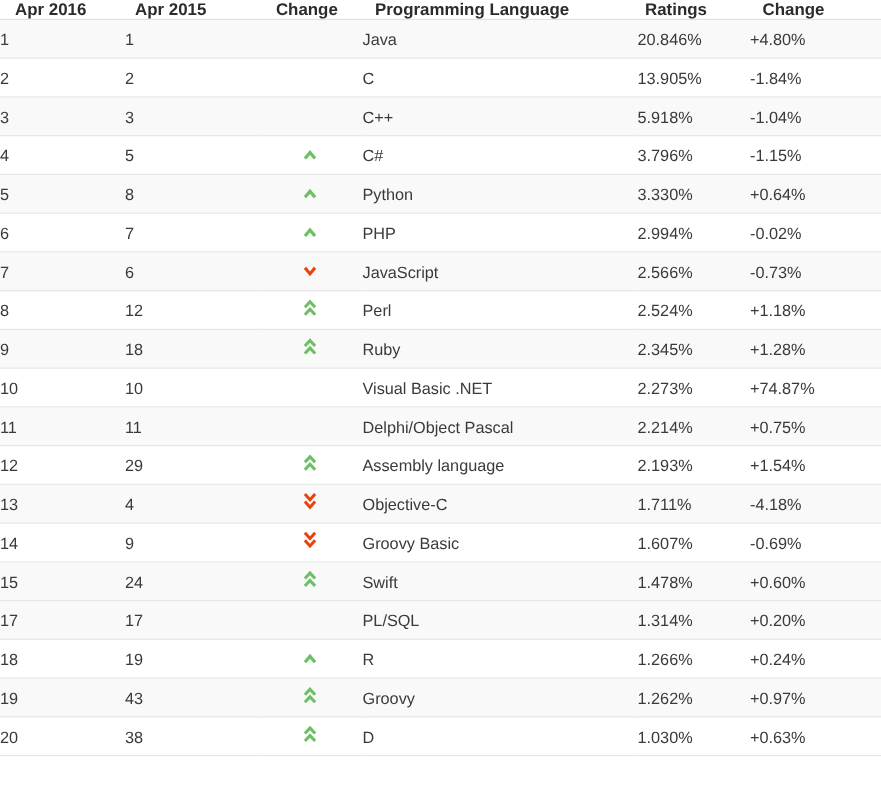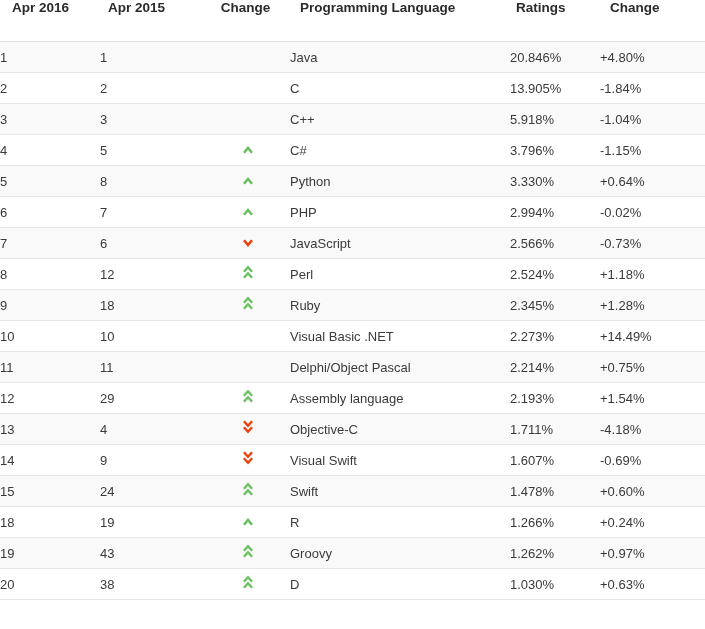--- a/index.html
+++ b/index.html
@@ -27,21 +27,21 @@
   .tiobe-table col.col-change-ar { width: 85px; }
   .tiobe-table col.col-language  { width: 220px; }
   .tiobe-table col.col-ratings   { width: 90px; }
   .tiobe-table col.col-change    { width: 105px; }
 
   .tiobe-table thead th {
     font-size: 13.5px;
     font-weight: bold;
     color: #2b2b2b;
     text-align: left;
-    padding: 0 0 26px 0;
+    padding: 0 0 0 0;
     vertical-align: bottom;
     border-bottom: 1px solid #e2e2e2;
     white-space: nowrap;
   }
   .tiobe-table thead th.th-rank-cur  { padding-left: 12px; }
   .tiobe-table thead th.th-rank-prev { padding-left: 8px; }
   .tiobe-table thead th.th-change-ar { text-align: center; padding-right: 4px; }
   .tiobe-table thead th.th-language  { padding-left: 10px; }
   .tiobe-table thead th.th-ratings   { padding-left: 6px; }
   .tiobe-table thead th.th-change    { padding-left: 10px; }
@@ -184,21 +184,21 @@
         <td class="c-language">Ruby</td>
         <td class="c-ratings">2.345%</td>
         <td class="c-change">+1.28%</td>
       </tr>
       <tr>
         <td class="c-rank-cur">10</td>
         <td class="c-rank-prev">10</td>
         <td class="c-change-ar"><span class="arrow-glyph"></span></td>
         <td class="c-language">Visual Basic .NET</td>
         <td class="c-ratings">2.273%</td>
-        <td class="c-change">+14.49%</td>
+        <td class="c-change">+74.87%</td>
       </tr>
       <tr class="stripe">
         <td class="c-rank-cur">11</td>
         <td class="c-rank-prev">11</td>
         <td class="c-change-ar"><span class="arrow-glyph"></span></td>
         <td class="c-language">Delphi/Object Pascal</td>
         <td class="c-ratings">2.214%</td>
         <td class="c-change">+0.75%</td>
       </tr>
       <tr>
@@ -220,34 +220,42 @@
         <td class="c-language">Objective-C</td>
         <td class="c-ratings">1.711%</td>
         <td class="c-change">-4.18%</td>
       </tr>
       <tr>
         <td class="c-rank-cur">14</td>
         <td class="c-rank-prev">9</td>
         <td class="c-change-ar"><span class="arrow-glyph"><svg class="arrow-svg" width="12" height="15" viewBox="0 0 12 15" xmlns="http://www.w3.org/2000/svg">
               <path d="M6 7.5 L1 2 L2.8 0.4 L6 3.9 L9.2 0.4 L11 2 Z M6 13.5 L1 8 L2.8 6.4 L6 9.9 L9.2 6.4 L11 8 Z" fill="#e8430d"></path>
             </svg></span></td>
-        <td class="c-language">Visual Swift</td>
+        <td class="c-language">Groovy Basic</td>
         <td class="c-ratings">1.607%</td>
         <td class="c-change">-0.69%</td>
       </tr>
       <tr class="stripe">
         <td class="c-rank-cur">15</td>
         <td class="c-rank-prev">24</td>
         <td class="c-change-ar"><span class="arrow-glyph"><svg class="arrow-svg" width="12" height="15" viewBox="0 0 12 15" xmlns="http://www.w3.org/2000/svg">
               <path d="M6 0.5 L11 6 L9.2 7.6 L6 4.1 L2.8 7.6 L1 6 Z M6 6.5 L11 12 L9.2 13.6 L6 10.1 L2.8 13.6 L1 12 Z" fill="#6cbf63"></path>
             </svg></span></td>
         <td class="c-language">Swift</td>
         <td class="c-ratings">1.478%</td>
         <td class="c-change">+0.60%</td>
       </tr>
+      <tr class="stripe">
+        <td class="c-rank-cur">17</td>
+        <td class="c-rank-prev">17</td>
+        <td class="c-change-ar"><span class="arrow-glyph"></span></td>
+        <td class="c-language">PL/SQL</td>
+        <td class="c-ratings">1.314%</td>
+        <td class="c-change">+0.20%</td>
+      </tr>
       <tr>
         <td class="c-rank-cur">18</td>
         <td class="c-rank-prev">19</td>
         <td class="c-change-ar"><span class="arrow-glyph"><svg class="arrow-svg" width="12" height="10" viewBox="0 0 12 10" xmlns="http://www.w3.org/2000/svg">
               <path d="M6 1 L11 7 L9 8.6 L6 4.9 L3 8.6 L1 7 Z" fill="#6cbf63"></path>
             </svg></span></td>
         <td class="c-language">R</td>
         <td class="c-ratings">1.266%</td>
         <td class="c-change">+0.24%</td>
       </tr>

